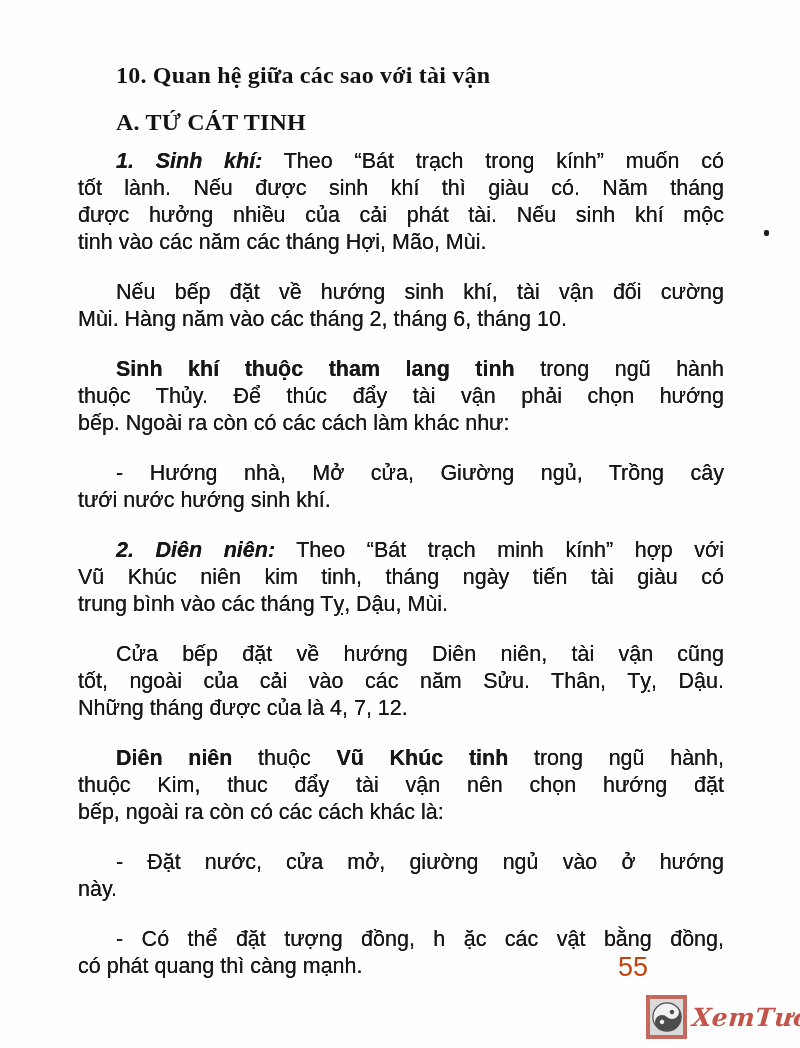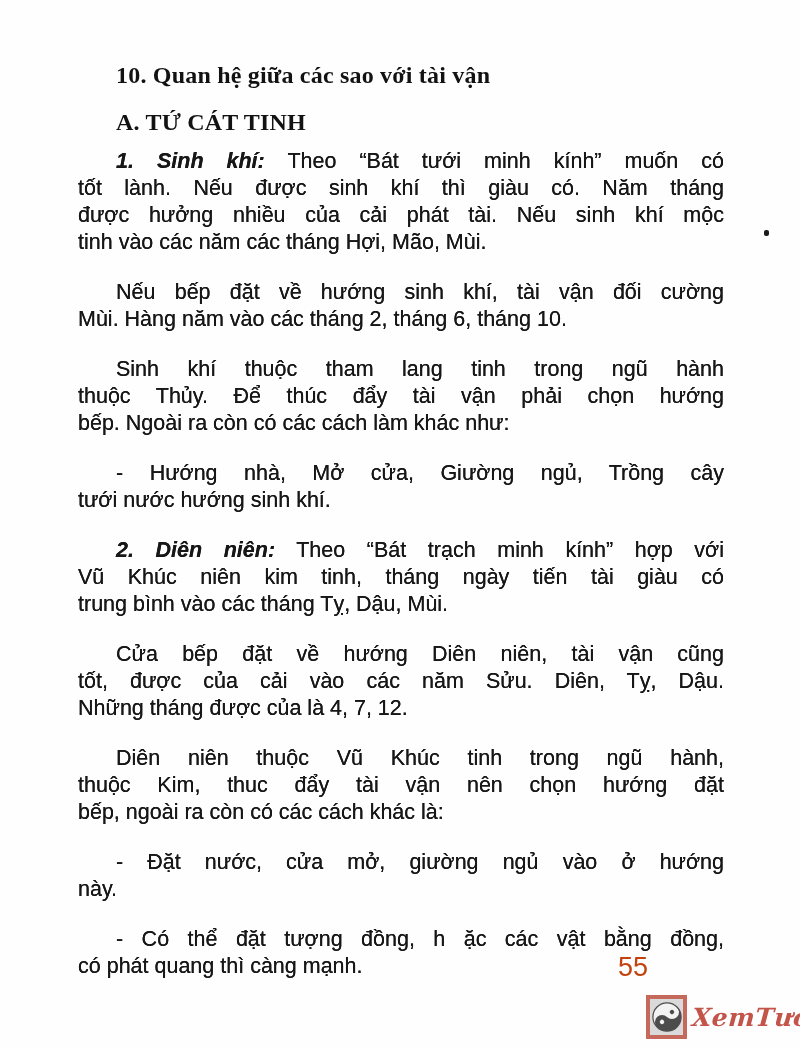--- a/index.html
+++ b/index.html
@@ -32,21 +32,21 @@
   .para { margin-top: 23px; font-size: 21.5px; line-height: 27px; }
   .para.after-heading { margin-top: 11px; }
   .line {
     text-align: justify;
     text-align-last: justify;
     text-shadow: 0 0 0.4px currentColor;
     white-space: normal;
   }
   .line.first { text-indent: 38px; }
   .line.last { text-align-last: left; }
-  .b  { font-weight: normal; }
+  .b  { font-weight: bold; }
   .bi { font-weight: bold; font-style: italic; }
   .pageno {
     position: absolute;
     left: 618px;
     top: 952px;
     font-family: Liberation Sans, sans-serif;
     font-size: 27px;
     color: #c2410c;
   }
   .watermark {
@@ -88,21 +88,21 @@
 </head>
 <body>
 
 <div class="page">
   <div class="content">
 
     <h1 class="title">10. Quan hệ giữa các sao với tài vận</h1>
     <h2 class="subtitle">A. TỨ CÁT TINH</h2>
 
     <div class="para after-heading">
-      <div class="line first"><span class="bi">1. Sinh khí:</span><span> Theo “Bát tưới minh kính” muốn có</span></div>
+      <div class="line first"><span class="bi">1. Sinh khí:</span><span> Theo “Bát trạch trong kính” muốn có</span></div>
       <div class="line">tốt lành. Nếu được sinh khí thì giàu có. Năm tháng</div>
       <div class="line">được hưởng nhiều của cải phát tài. Nếu sinh khí mộc</div>
       <div class="line last">tinh vào các năm các tháng Hợi, Mão, Mùi.</div>
     </div>
 
     <div class="para">
       <div class="line first">Nếu bếp đặt về hướng sinh khí, tài vận đối cường</div>
       <div class="line last">Mùi. Hàng năm vào các tháng 2, tháng 6, tháng 10.</div>
     </div>
 
@@ -118,21 +118,21 @@
     </div>
 
     <div class="para">
       <div class="line first"><span class="bi">2. Diên niên:</span><span> Theo “Bát trạch minh kính” hợp với</span></div>
       <div class="line">Vũ Khúc niên kim tinh, tháng ngày tiến tài giàu có</div>
       <div class="line last">trung bình vào các tháng Tỵ, Dậu, Mùi.</div>
     </div>
 
     <div class="para">
       <div class="line first">Cửa bếp đặt về hướng Diên niên, tài vận cũng</div>
-      <div class="line">tốt, được của cải vào các năm Sửu. Diên, Tỵ, Dậu.</div>
+      <div class="line">tốt, ngoài của cải vào các năm Sửu. Thân, Tỵ, Dậu.</div>
       <div class="line last">Những tháng được của là 4, 7, 12.</div>
     </div>
 
     <div class="para">
       <div class="line first"><span class="b">Diên niên</span><span> thuộc </span><span class="b">Vũ Khúc tinh</span><span> trong ngũ hành,</span></div>
       <div class="line">thuộc Kim, thuc đẩy tài vận nên chọn hướng đặt</div>
       <div class="line last">bếp, ngoài ra còn có các cách khác là:</div>
     </div>
 
     <div class="para">

